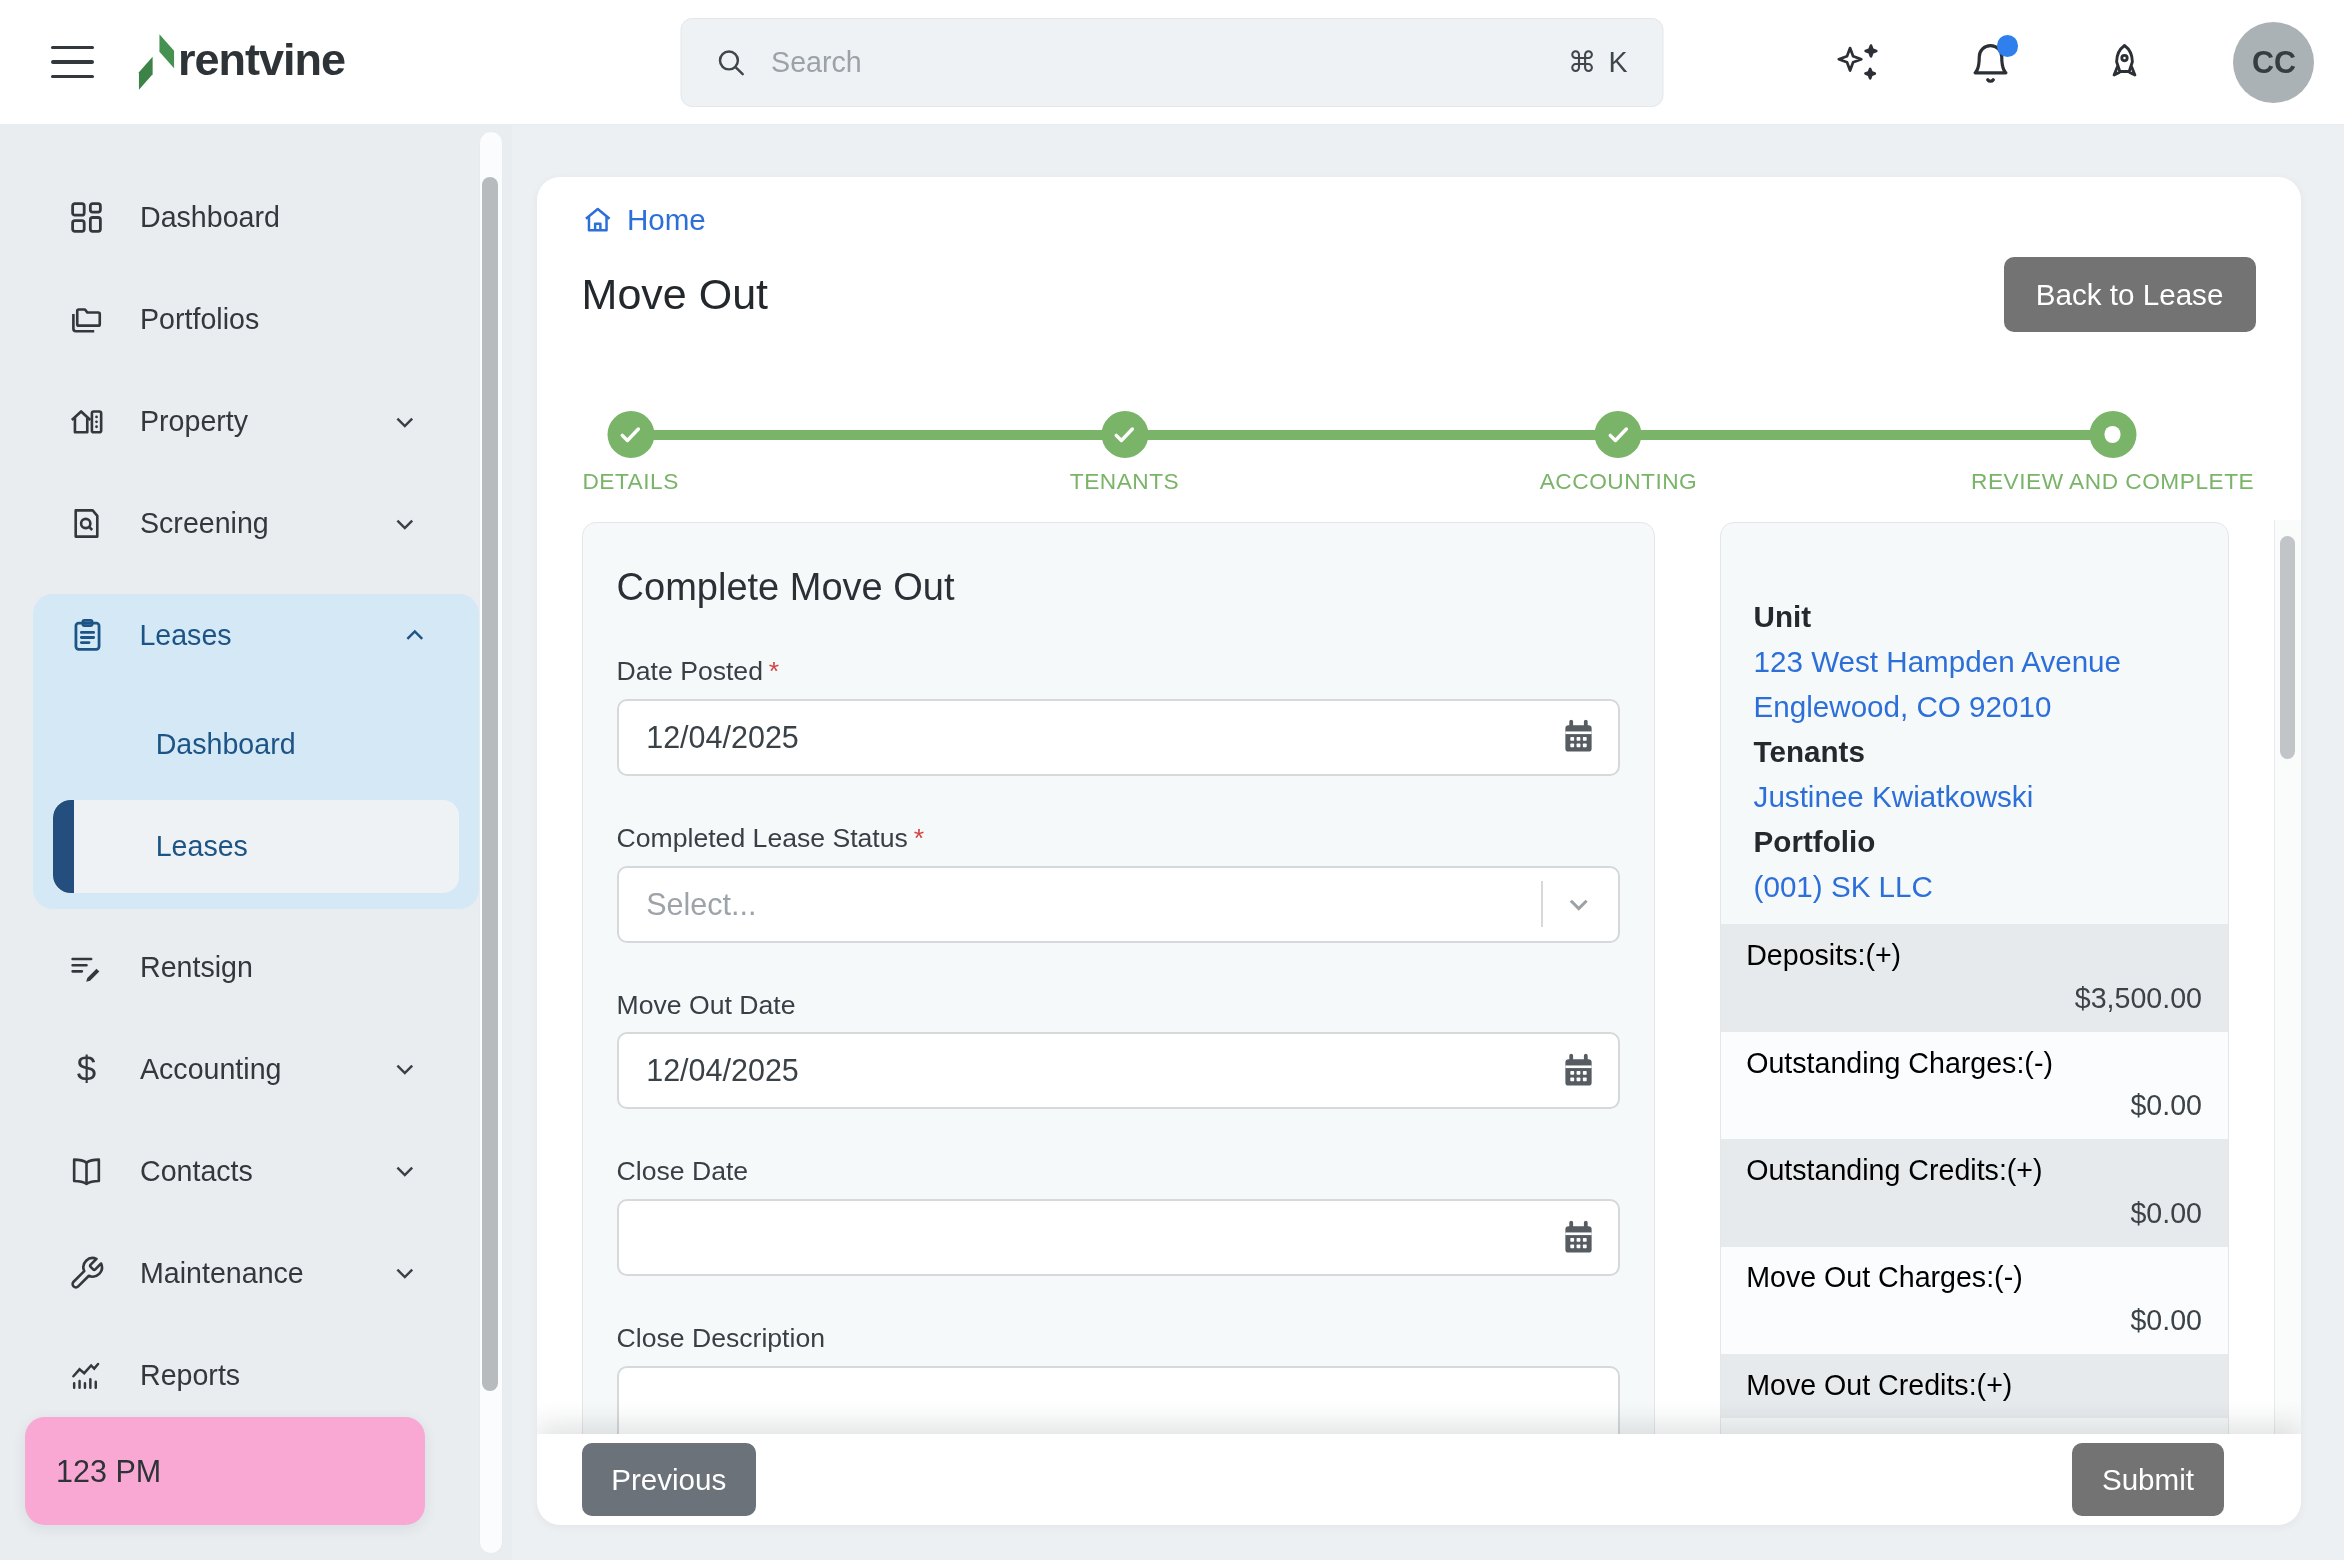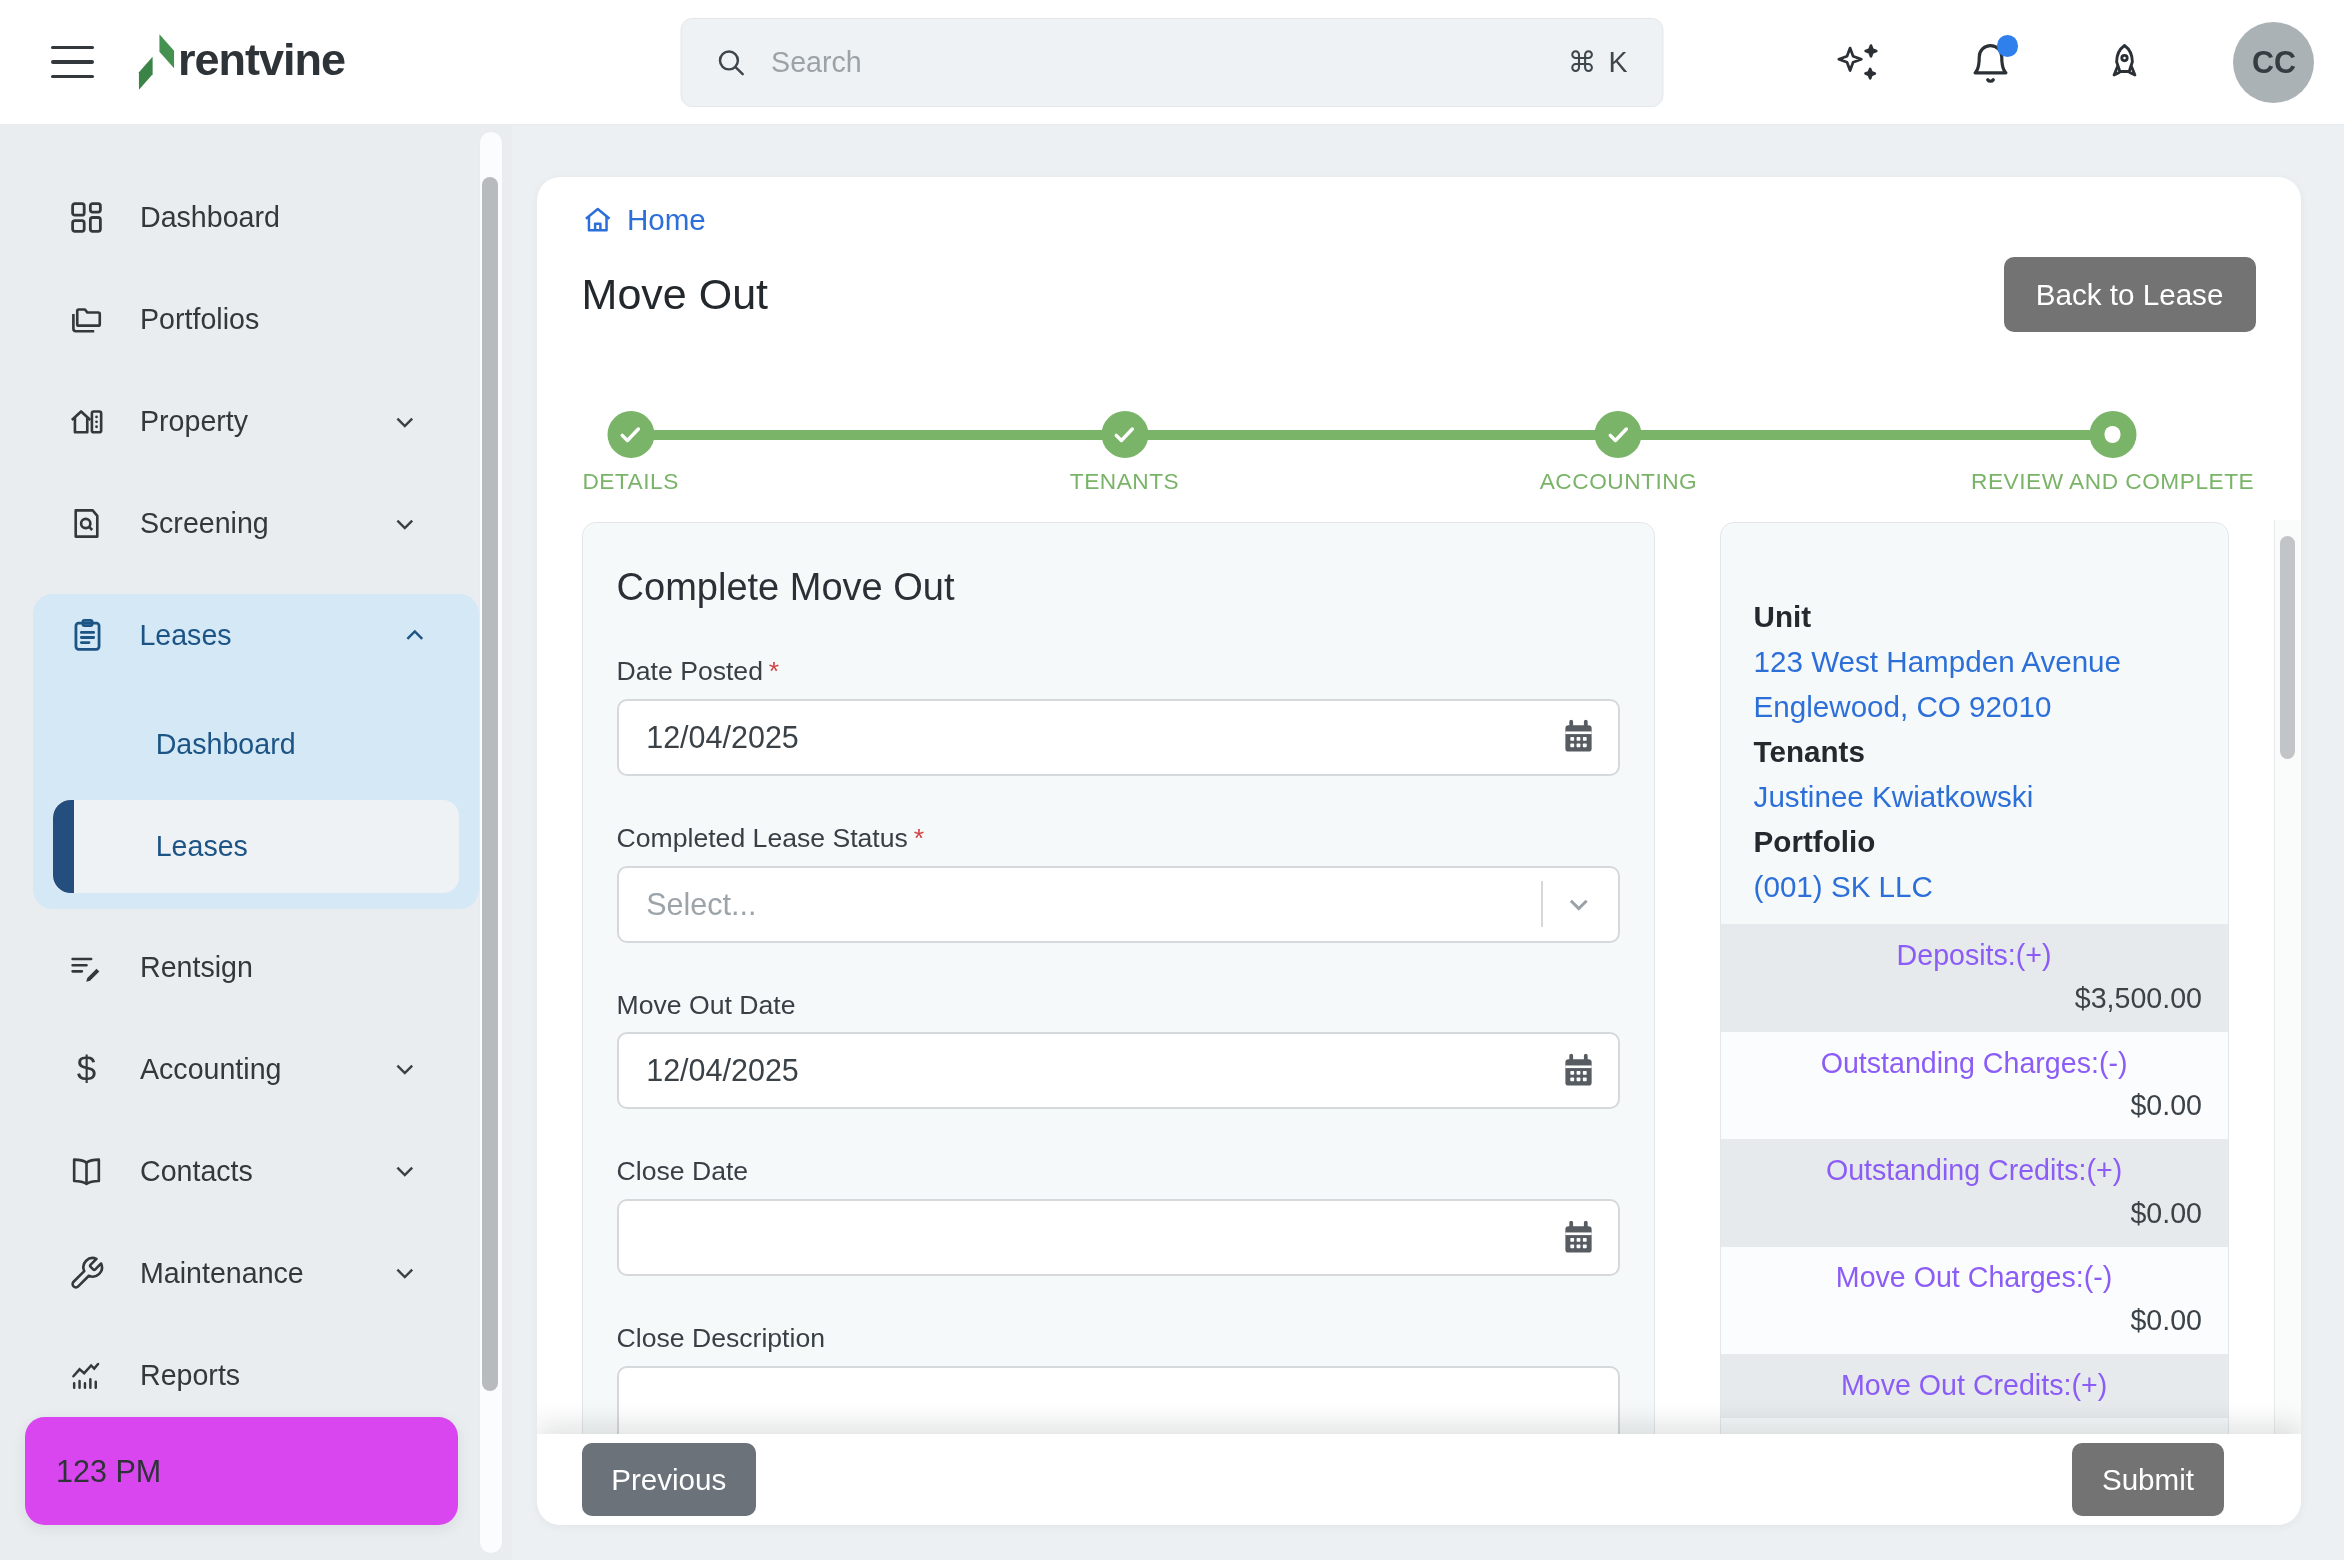--- a/index.html
+++ b/index.html
@@ -35,21 +35,21 @@
   .group { background:#d5e8f6; border-radius:19.7px; padding:9.9px 19.7px 15.8px 19.7px; margin-bottom:26.6px; color:#1d5486; }
   .group-head { height:63px; display:flex; align-items:center; gap:33px; padding:0 29.6px 0 16.7px; cursor:pointer; }
   .group-head .lbl { font-size:28.6px; flex:1; color:#1d5486; }
   .sub-item { height:93px; display:flex; align-items:center; padding-left:103px; font-size:28.6px; color:#1d5486; border-radius:15.8px; cursor:pointer; position:relative; margin-top:8.9px; }
   .sub-item.first { margin-top:31.5px; }
   .sub-item.selected { background:#eef2f5; }
   .sub-item.selected .bar { position:absolute; left:0; top:0; bottom:0; width:21.7px; background:#234e7d; border-radius:17.7px 0 0 17.7px; }
   .dollar-ico { width:37px; text-align:center; font-size:35px; color:#33383d; }
   .side-scroll { position:absolute; top:5.9px; bottom:5.9px; left:479px; width:23.6px; background:#fbfcfd; border:1px solid #e7ebee; border-radius:11.8px; }
   .side-thumb { position:absolute; left:2px; top:45px; width:15.8px; height:1214px; background:#b7bbbe; border-radius:8.9px; cursor:pointer; }
-  .clock-card { position:absolute; left:24.6px; bottom:35px; width:433px; height:108px; background:#d946ef; border-radius:19.7px;
+  .clock-card { position:absolute; left:24.6px; bottom:35px; width:400px; height:108px; background:#f9a8d4; border-radius:19.7px;
                 box-shadow:0 3.9px 13.8px rgba(25,35,45,.08); display:flex; align-items:center; padding-left:31.5px; font-size:30.5px; color:#2e3338; }
 
   
   .content { position:absolute; top:125px; left:512px; right:0; bottom:0; background:#edf0f3; }
   .panel { position:absolute; left:24.6px; top:52px; width:1764px; height:1348px; background:#ffffff; border-radius:23px;
            box-shadow:0 2px 9.9px rgba(16,24,32,.05); display:flex; flex-direction:column; overflow:hidden; }
   .panel-head { height:343px; padding:25.6px 45px 0 45px; flex:0 0 auto; }
   .breadcrumb { display:flex; align-items:center; gap:13.8px; height:35px; cursor:pointer; width:fit-content; }
   .breadcrumb .crumb { font-size:29.6px; color:#2c6fd9; }
   .title-row { margin-top:19.7px; height:75px; display:flex; align-items:center; justify-content:space-between; }
@@ -91,21 +91,21 @@
   
   .summary-card { width:509px; padding:43px 0 0 0; }
   .summary-card .card-title { padding:0 33px; }
   .sum-info { padding:27.6px 33px 0 33px; }
   .sum-label { font-size:29.6px; font-weight:bold; color:#24292e; line-height:45px; }
   .sum-link { font-size:29.6px; color:#2c6fd9; line-height:45px; cursor:pointer; width:fit-content; }
   .sum-table { margin-top:15.8px; }
   .sum-row { padding:14.8px 25.6px 16.7px 25.6px; }
   .sum-row:nth-child(odd) { background:#e7eaec; }
   .sum-row:nth-child(even) { background:#fbfcfd; }
-  .sum-row .l1 { display:flex; justify-content:center; font-size:28.6px; color:#8b5cf6; }
+  .sum-row .l1 { display:flex; justify-content:flex-start; font-size:28.6px; color:#000000; }
   .sum-row .l2 { text-align:right; font-size:28.6px; color:#3b4248; margin-top:9.9px; }
 
   
   .panel-foot { flex:0 0 91px; background:#ffffff; border-radius:0 0 23.6px 23.6px; box-shadow:0 -9.9px 25.6px rgba(30,35,40,.13);
                 display:flex; align-items:center; justify-content:space-between; padding:0 77px 0 45px; position:relative; z-index:3; }
   .prev-btn { background:#6b727a; color:#fff; height:73px; padding:0 29.6px; }
   .submit-btn { height:73px; padding:0 29.6px; }
 
   
   .v-scroll { position:absolute; top:0; bottom:0; right:0; width:26.6px; background:#fafbfb; border-left:1px solid #e7eaec; }

